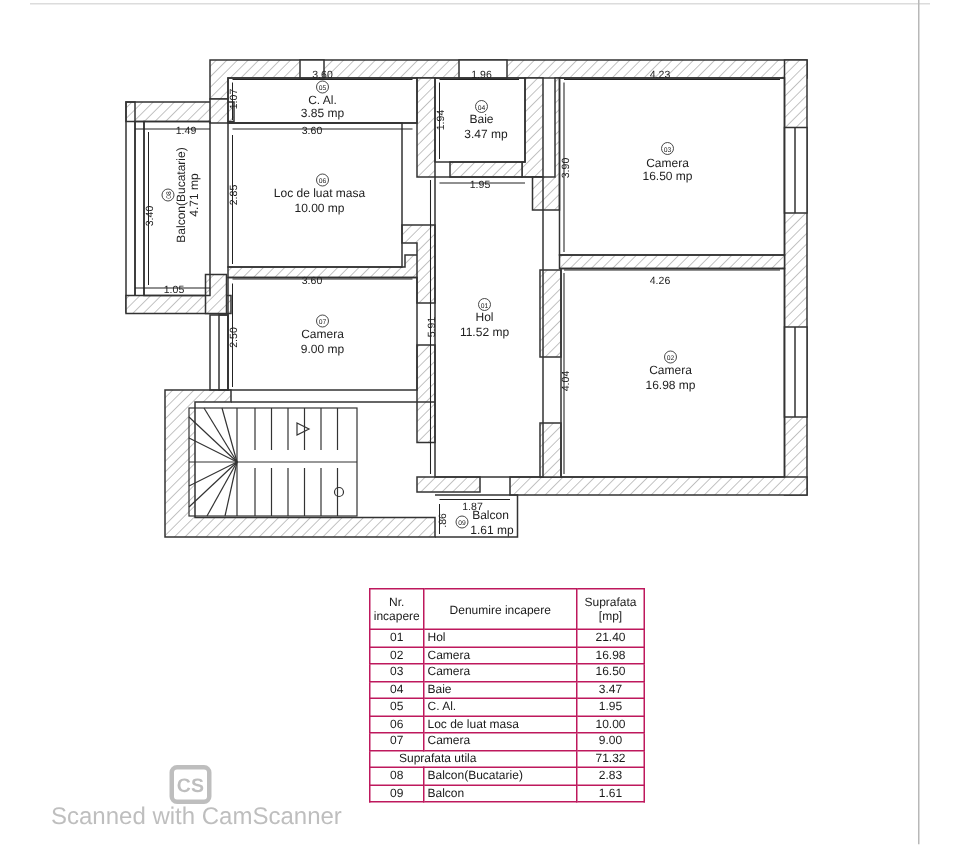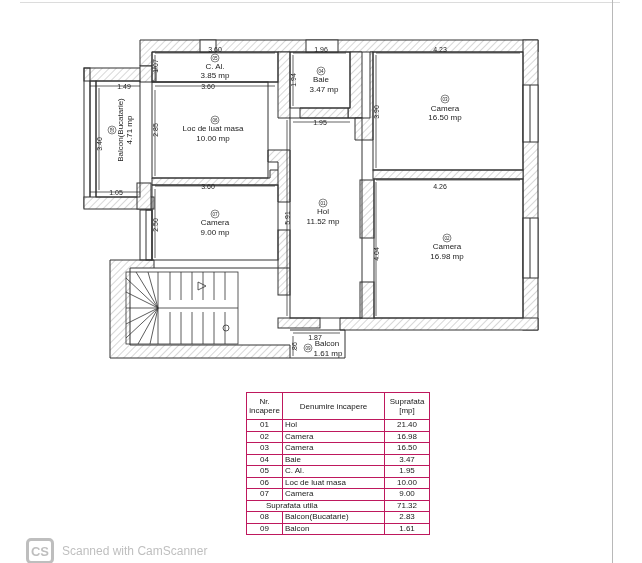--- a/index.html
+++ b/index.html
@@ -9,23 +9,23 @@
   svg.plan { position:absolute; left:0; top:0; }
   .lbl { font-family:"Liberation Sans", sans-serif; fill:#222; }
   .table-wrap { position:absolute; left:246px; top:392px; width:184px; }
   table.rooms { border-collapse:collapse; width:184px; font-size:8px; color:#1a1a1a; font-family:"Liberation Sans", sans-serif; }
   table.rooms td, table.rooms th { border:1px solid #be185d; padding:0 2px; height:10.5px; line-height:10px; font-weight:normal; }
   table.rooms th { height:26px; text-align:center; line-height:9px; }
   table.rooms td.nr { text-align:center; width:31px; }
   table.rooms td.name { text-align:left; }
   table.rooms td.val { text-align:center; width:40px; }
   table.rooms td.span { text-align:left;padding-left:19px; }
-  .watermark { position:absolute; left:26px; top:538px; display:flex; align-items:center; opacity:0.55; }
+  .watermark { position:absolute; left:26px; top:510px; display:flex; align-items:center; opacity:0.55;flex-direction:column; }
   .wm-logo { width:28px; height:26px; border:3px solid #8a8a8a; border-radius:5px; box-sizing:border-box; color:#8a8a8a; font-size:13px; font-weight:bold; display:flex; align-items:center; justify-content:center; font-family:"Liberation Sans", sans-serif; }
-  .wm-text { margin-left:8px; font-size:12px; color:#8a8a8a; font-family:"Liberation Sans", sans-serif; }
+  .wm-text { margin-left:8px; font-size:16px; color:#8a8a8a; font-family:"Liberation Sans", sans-serif; }
 </style>
 </head>
 <body>
 
 <div class="top-edge"></div>
 <div class="page-edge"></div>
 
 <svg class="plan" width="642" height="390" viewBox="0 0 642 390">
   <defs>
     <pattern id="hatch" patternUnits="userSpaceOnUse" width="5" height="5" patternTransform="rotate(45)">

